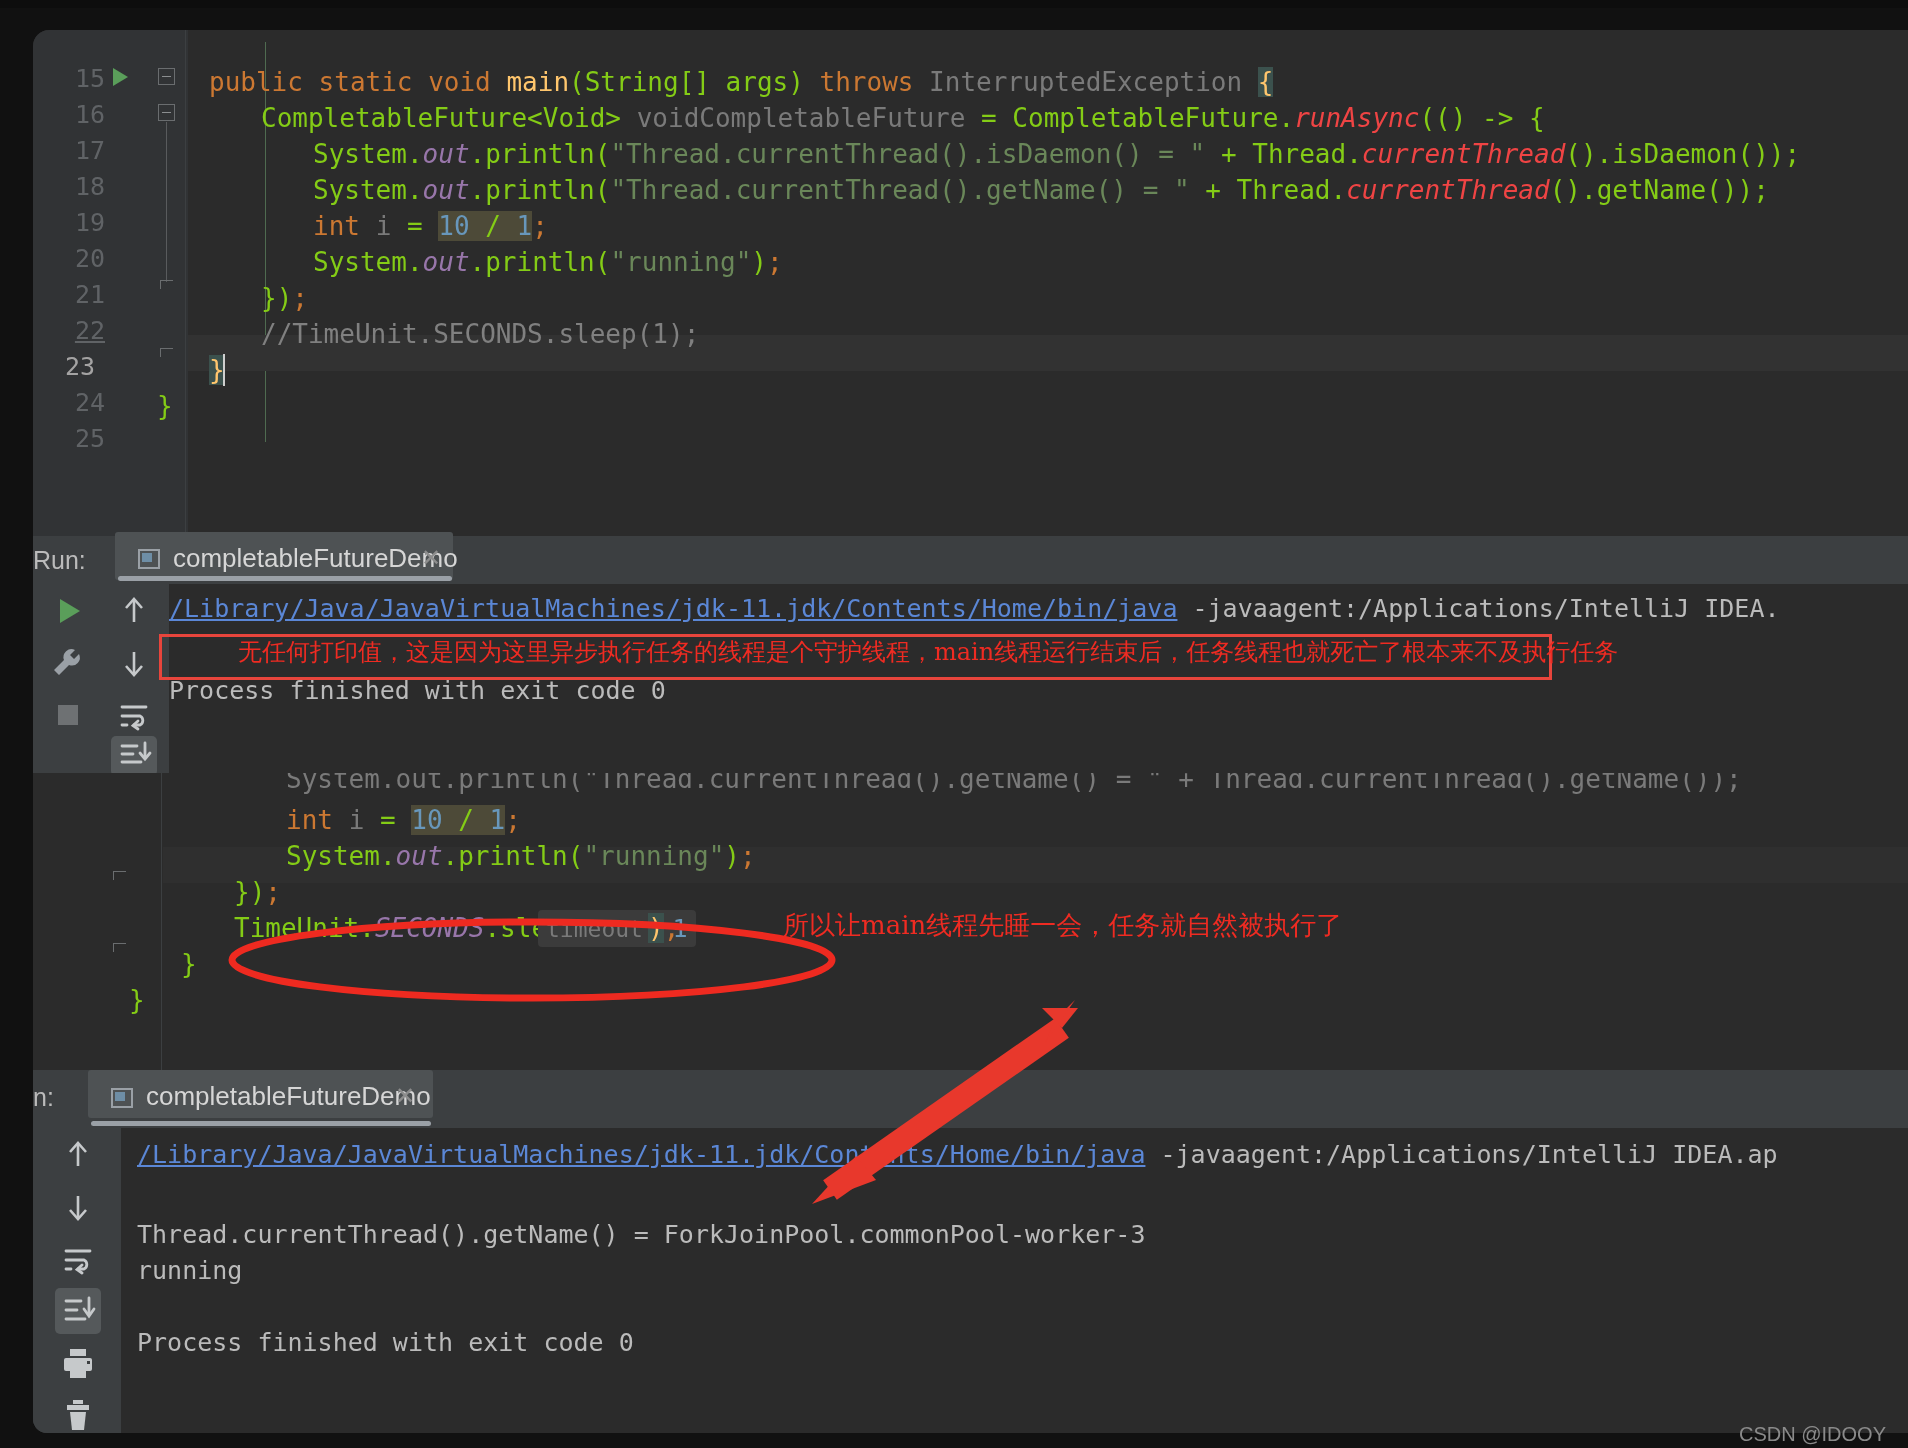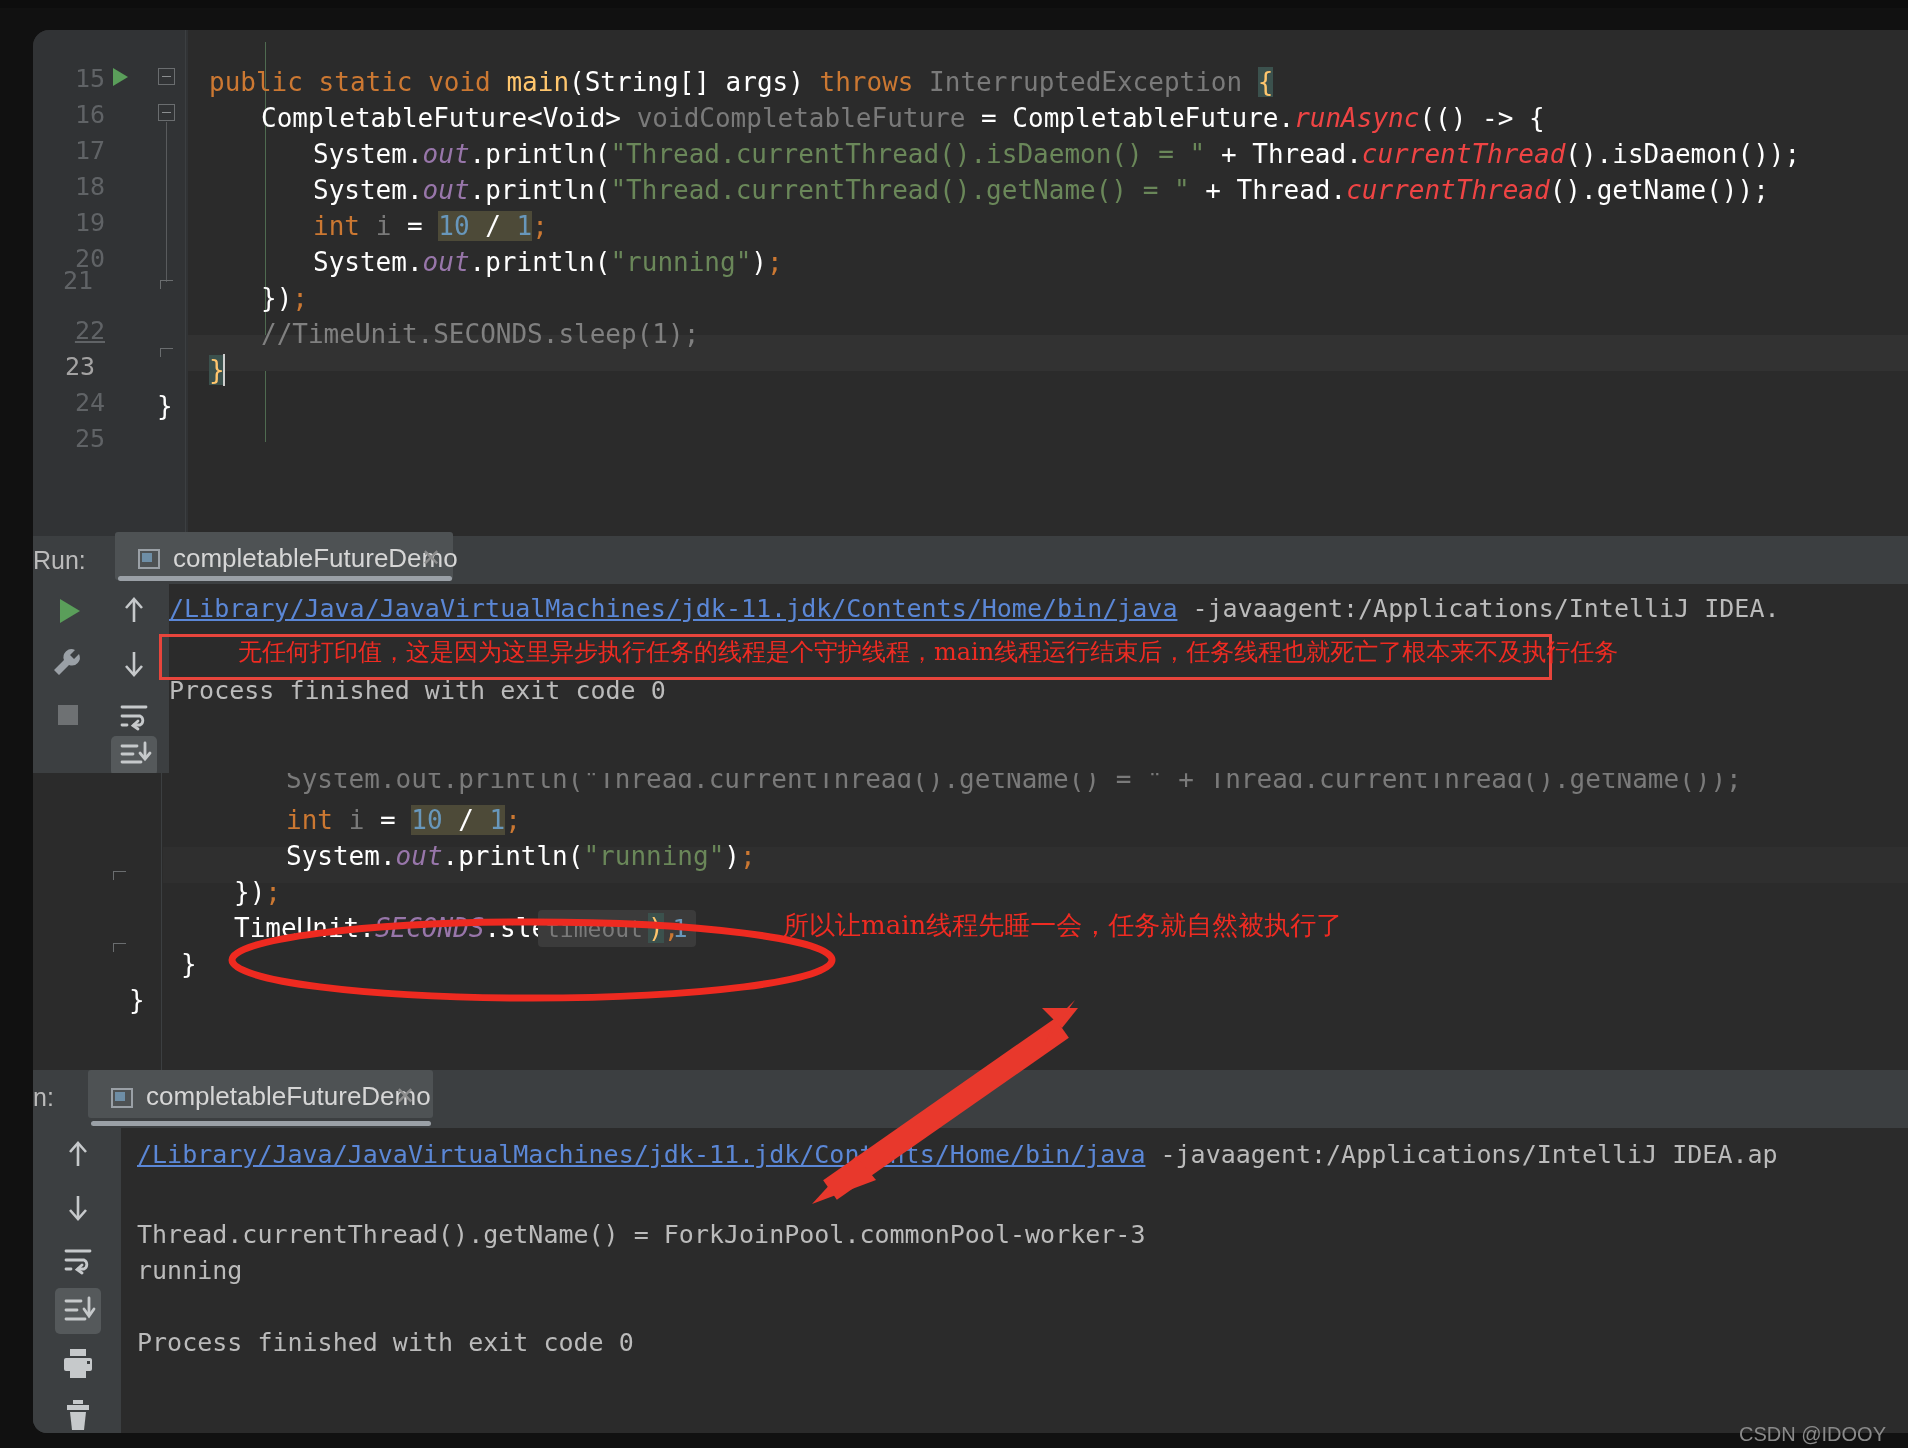--- a/index.html
+++ b/index.html
@@ -29,21 +29,21 @@
 
   .cl{position:absolute;white-space:pre;font-size:26px;letter-spacing:0px;
       font-family:"DejaVu Sans Mono",monospace;color:#a9b7c6;line-height:36px;}
   .kw{color:#cc7832;}
   .fn{color:#ffc66d;}
   .str{color:#6a8759;}
   .fld{color:#9876aa;font-style:italic;}
   .itc{color:#ef4444;font-style:italic;}
   .cmt{color:#808080;}
   .num{color:#6897bb;}
-  .plain{color:#ffffff;}
+  .plain{color:#84cc16;}
   .dim{color:#7a7a7a;}
   .hl-num{background:#4d4a38;}
   .brace-hl{background:#3b514d;color:#ffc66d;}
 
   .cn-note{position:absolute;color:#ef2b22;font-size:26px;white-space:pre;
            font-family:"DejaVu Serif","Liberation Serif",serif;}
 
   .caret{position:absolute;width:2px;background:#cfcfcf;}
   .line-hl{position:absolute;left:155px;right:0;height:36px;background:#323232;}
   .vline{position:absolute;width:1px;background:#3c3f41;}
@@ -93,21 +93,21 @@
     <div class="vline" style="left:232px;top:12px;height:400px;background:#4f6b50;"></div>
 
     <div class="line-hl" style="top:305px;"></div>
 
     <div class="ln" style="top:34px;">15</div>
     <div class="ln" style="top:70px;">16</div>
     <div class="ln" style="top:106px;">17</div>
     <div class="ln" style="top:142px;">18</div>
     <div class="ln" style="top:178px;">19</div>
     <div class="ln" style="top:214px;">20</div>
-    <div class="ln" style="top:236px;text-align:center;">21</div>
+    <div class="ln" style="top:250px;">21</div>
     <div class="ln" style="top:286px;text-decoration:underline;">22</div>
     <div class="ln" style="top:322px;left:8px;color:#a4a3a3;">23</div>
     <div class="ln" style="top:358px;">24</div>
     <div class="ln" style="top:394px;">25</div>
 
     <div class="runmark" style="top:38px;"></div>
 
     <div class="fold" style="top:38px;"></div>
     <div class="fold" style="top:74px;"></div>
     <div class="foldline" style="top:92px;height:160px;"></div>

